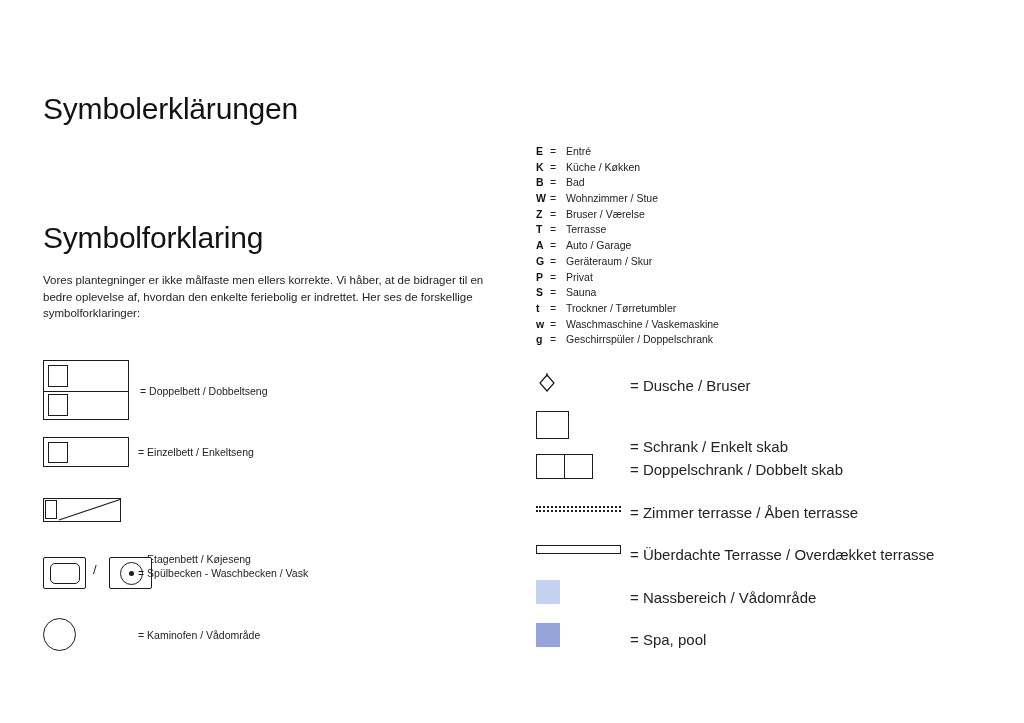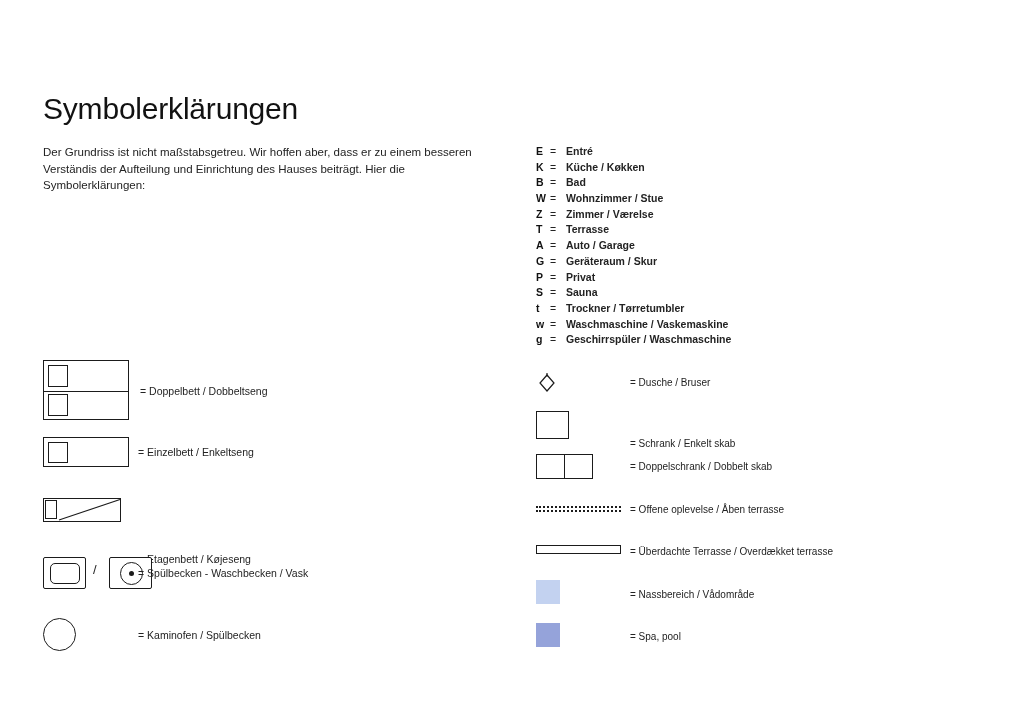--- a/index.html
+++ b/index.html
@@ -63,21 +63,20 @@
     font-weight: bold;
     font-size: 10.5px;
     color: #111;
   }
   .abbr-eq {
     width: 16px;
     text-align: left;
   }
   .abbr-val {
     white-space: nowrap;
-    font-weight: bold;
   }
 
   
   .sym-left {
     position: absolute;
     left: 43px;
   }
   .sym-label {
     position: absolute;
     font-size: 10.5px;
@@ -226,21 +225,21 @@
     box-sizing: border-box;
     background: #fff;
   }
   #label-fireplace { left: 138px; top: 629px; }
 
   
   .sym-right { position: absolute; left: 536px; }
   .rlabel {
     position: absolute;
     left: 630px;
-    font-size: 10px;
+    font-size: 15px;
     color: #232323;
     white-space: nowrap;
   }
 
   
   #shower {
     top: 372px;
     width: 22px; height: 22px;
   }
   #label-shower { top: 377px; }
@@ -308,22 +307,23 @@
     background: #95a3da;
   }
   #label-spa-pool { top: 631px; }
 </style>
 </head>
 <body>
 
 <div class="page">
 
   <div class="heading" id="heading-de">Symbolerklärungen</div>
-  <div class="intro" id="intro-de">Der Grundriss ist nicht maßstabsgetreu. Wir hoffen aber, dass er zu einem besseren Verständis der Aufteilung und Einrichtung des Hauses beiträgt. Hier die Symbolerklärungen:</div>
-
+
+  <div class="heading" id="heading-dk">Symbolforklaring</div>
+  <div class="intro" id="intro-dk">Vores plantegninger er ikke målfaste men ellers korrekte. Vi håber, at de bidrager til en bedre oplevelse af, hvordan den enkelte feriebolig er indrettet. Her ses de forskellige symbolforklaringer:</div>
 
   <div class="abbr-list">
     <div class="abbr-row">
       <span class="abbr-key">E</span>
       <span class="abbr-eq">=</span>
       <span class="abbr-val">Entré</span>
     </div>
     <div class="abbr-row">
       <span class="abbr-key">K</span>
       <span class="abbr-eq">=</span>
@@ -335,21 +335,21 @@
       <span class="abbr-val">Bad</span>
     </div>
     <div class="abbr-row">
       <span class="abbr-key">W</span>
       <span class="abbr-eq">=</span>
       <span class="abbr-val">Wohnzimmer / Stue</span>
     </div>
     <div class="abbr-row">
       <span class="abbr-key">Z</span>
       <span class="abbr-eq">=</span>
-      <span class="abbr-val">Zimmer / Værelse</span>
+      <span class="abbr-val">Bruser / Værelse</span>
     </div>
     <div class="abbr-row">
       <span class="abbr-key">T</span>
       <span class="abbr-eq">=</span>
       <span class="abbr-val">Terrasse</span>
     </div>
     <div class="abbr-row">
       <span class="abbr-key">A</span>
       <span class="abbr-eq">=</span>
       <span class="abbr-val">Auto / Garage</span>
@@ -375,21 +375,21 @@
       <span class="abbr-val">Trockner / Tørretumbler</span>
     </div>
     <div class="abbr-row">
       <span class="abbr-key">w</span>
       <span class="abbr-eq">=</span>
       <span class="abbr-val">Waschmaschine / Vaskemaskine</span>
     </div>
     <div class="abbr-row">
       <span class="abbr-key">g</span>
       <span class="abbr-eq">=</span>
-      <span class="abbr-val">Geschirrspüler / Waschmaschine</span>
+      <span class="abbr-val">Geschirrspüler / Doppelschrank</span>
     </div>
   </div>
 
   <div class="sym-left" id="double-bed">
     <div class="pillow p1"></div>
     <div class="divider"></div>
     <div class="pillow p2"></div>
   </div>
   <div class="sym-label" id="label-double-bed">= Doppelbett / Dobbeltseng</div>
 
@@ -413,40 +413,40 @@
     </div>
     <div id="sink-slash">/</div>
     <div id="sink-round">
       <div class="basin"></div>
       <div class="drain"></div>
     </div>
   </div>
   <div class="sym-label" id="label-sinks">= Spülbecken - Waschbecken / Vask</div>
 
   <div class="sym-left" id="fireplace"></div>
-  <div class="sym-label" id="label-fireplace">= Kaminofen / Spülbecken</div>
+  <div class="sym-label" id="label-fireplace">= Kaminofen / Vådområde</div>
 
   <div class="sym-right" id="shower">
     <svg width="22" height="22" viewBox="0 0 22 22">
       <polygon points="11,3 18,11 11,19 4,11" fill="none" stroke="#1b1b1b" stroke-width="1.2"></polygon>
       <line x1="11" y1="1" x2="11" y2="4.5" stroke="#1b1b1b" stroke-width="1.2"></line>
     </svg>
   </div>
   <div class="rlabel" id="label-shower">= Dusche / Bruser</div>
 
   <div class="sym-right" id="wardrobe"></div>
   <div class="rlabel" id="label-wardrobe">= Schrank / Enkelt skab</div>
 
   <div class="sym-right" id="wardrobe2">
     <div class="mid"></div>
   </div>
   <div class="rlabel" id="label-wardrobe2">= Doppelschrank / Dobbelt skab</div>
 
   <div class="sym-right" id="open-terrace"></div>
-  <div class="rlabel" id="label-open-terrace">= Offene oplevelse / Åben terrasse</div>
+  <div class="rlabel" id="label-open-terrace">= Zimmer terrasse / Åben terrasse</div>
 
   <div class="sym-right" id="covered-terrace"></div>
   <div class="rlabel" id="label-covered-terrace">= Überdachte Terrasse / Overdækket terrasse</div>
 
   <div class="sym-right" id="wet-area" style="background: rgb(195, 210, 240);"></div>
   <div class="rlabel" id="label-wet-area">= Nassbereich / Vådområde</div>
 
   <div class="sym-right" id="spa-pool" style="background: rgb(149, 163, 218);"></div>
   <div class="rlabel" id="label-spa-pool">= Spa, pool</div>
 

